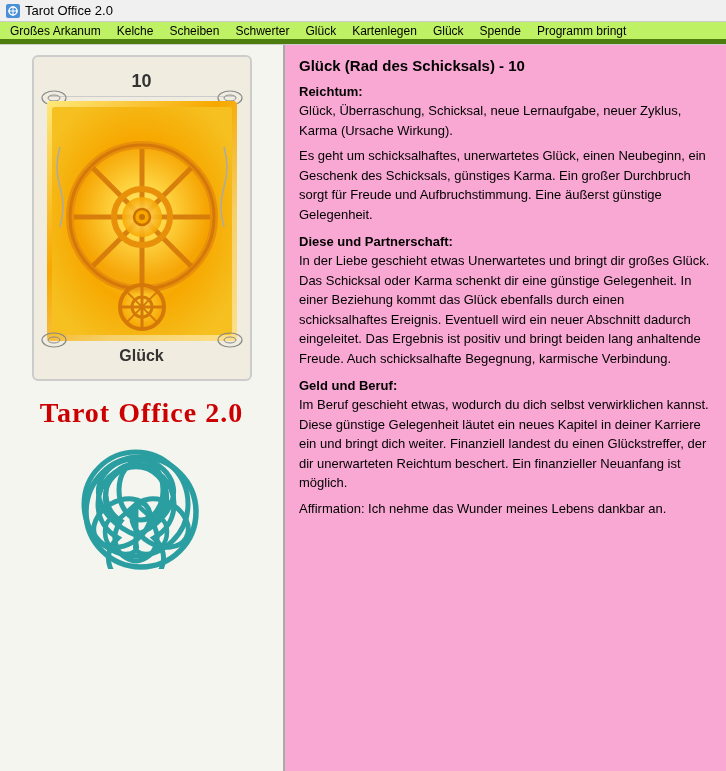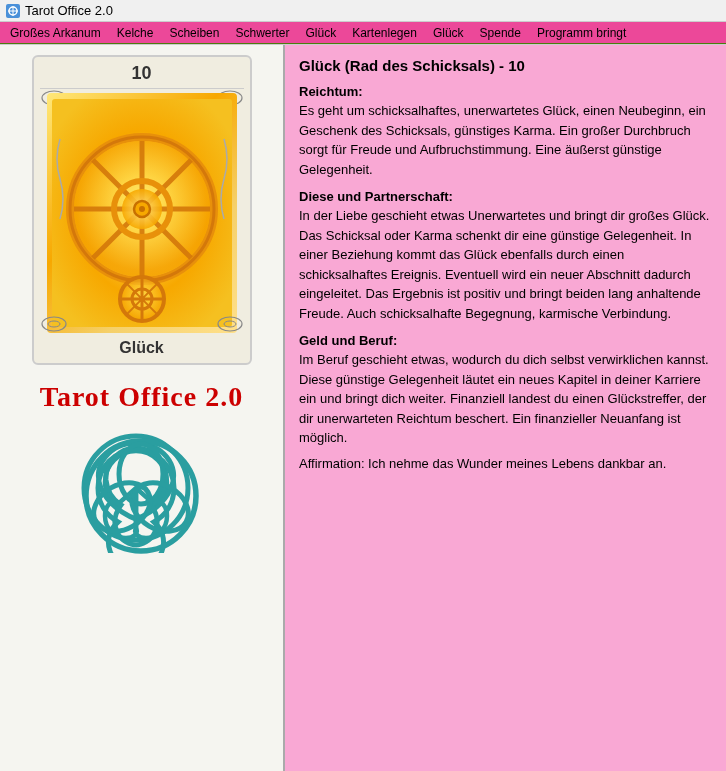--- a/index.html
+++ b/index.html
@@ -15,22 +15,22 @@
     #titlebar {
       background: #f0f0f0;
       border-bottom: 1px solid #ccc;
       display: flex;
       align-items: center;
       padding: 2px 6px;
       height: 22px;
     }
     
     #menubar {
-      background: #ec4899;
-      border-bottom: 1px solid #4d7c0f;
+      background: #bef264;
+      border-bottom: 5px solid #4d7c0f;
       display: flex;
       align-items: center;
       height: 22px;
       padding: 0 2px;
     }
     .menu-item {
       padding: 2px 8px;
       font-size: 12px;
       cursor: pointer;
       color: #000;
@@ -56,21 +56,21 @@
     }
     
     #card-wrapper {
       width: 220px;
       background: #f0ede0;
       border: 2px solid #ccc;
       border-radius: 6px;
       display: flex;
       flex-direction: column;
       align-items: center;
-      padding: 6px;
+      padding: 14px;
       position: relative;
     }
     #card-number {
       font-size: 18px;
       font-weight: bold;
       color: #333;
       text-align: center;
       width: 100%;
       border-bottom: 1px solid #ccc;
       padding-bottom: 4px;
@@ -365,20 +365,21 @@
           <circle cx="70" cy="70" r="8" fill="none" stroke="#2a9ea0" stroke-width="3"></circle>
         </svg>
       </div>
     </div>
   </div>
 
   <div id="right-panel">
     <div id="card-title">Glück (Rad des Schicksals) - 10</div>
 
     <div class="section-header">Reichtum:</div>
+    <div class="section-text">Glück, Überraschung, Schicksal, neue Lernaufgabe, neuer Zyklus, Karma (Ursache Wirkung).</div>
     <div class="section-text">Es geht um schicksalhaftes, unerwartetes Glück, einen Neubeginn, ein Geschenk des Schicksals, günstiges Karma. Ein großer Durchbruch sorgt für Freude und Aufbruchstimmung. Eine äußerst günstige Gelegenheit.</div>
 
     <div class="section-header">Diese und Partnerschaft:</div>
     <div class="section-text">In der Liebe geschieht etwas Unerwartetes und bringt dir großes Glück. Das Schicksal oder Karma schenkt dir eine günstige Gelegenheit. In einer Beziehung kommt das Glück ebenfalls durch einen schicksalhaftes Ereignis. Eventuell wird ein neuer Abschnitt dadurch eingeleitet. Das Ergebnis ist positiv und bringt beiden lang anhaltende Freude. Auch schicksalhafte Begegnung, karmische Verbindung.</div>
 
     <div class="section-header">Geld und Beruf:</div>
     <div class="section-text">Im Beruf geschieht etwas, wodurch du dich selbst verwirklichen kannst. Diese günstige Gelegenheit läutet ein neues Kapitel in deiner Karriere ein und bringt dich weiter. Finanziell landest du einen Glückstreffer, der dir unerwarteten Reichtum beschert. Ein finanzieller Neuanfang ist möglich.</div>
 
     <div class="section-text">Affirmation: Ich nehme das Wunder meines Lebens dankbar an.</div>
   </div>

